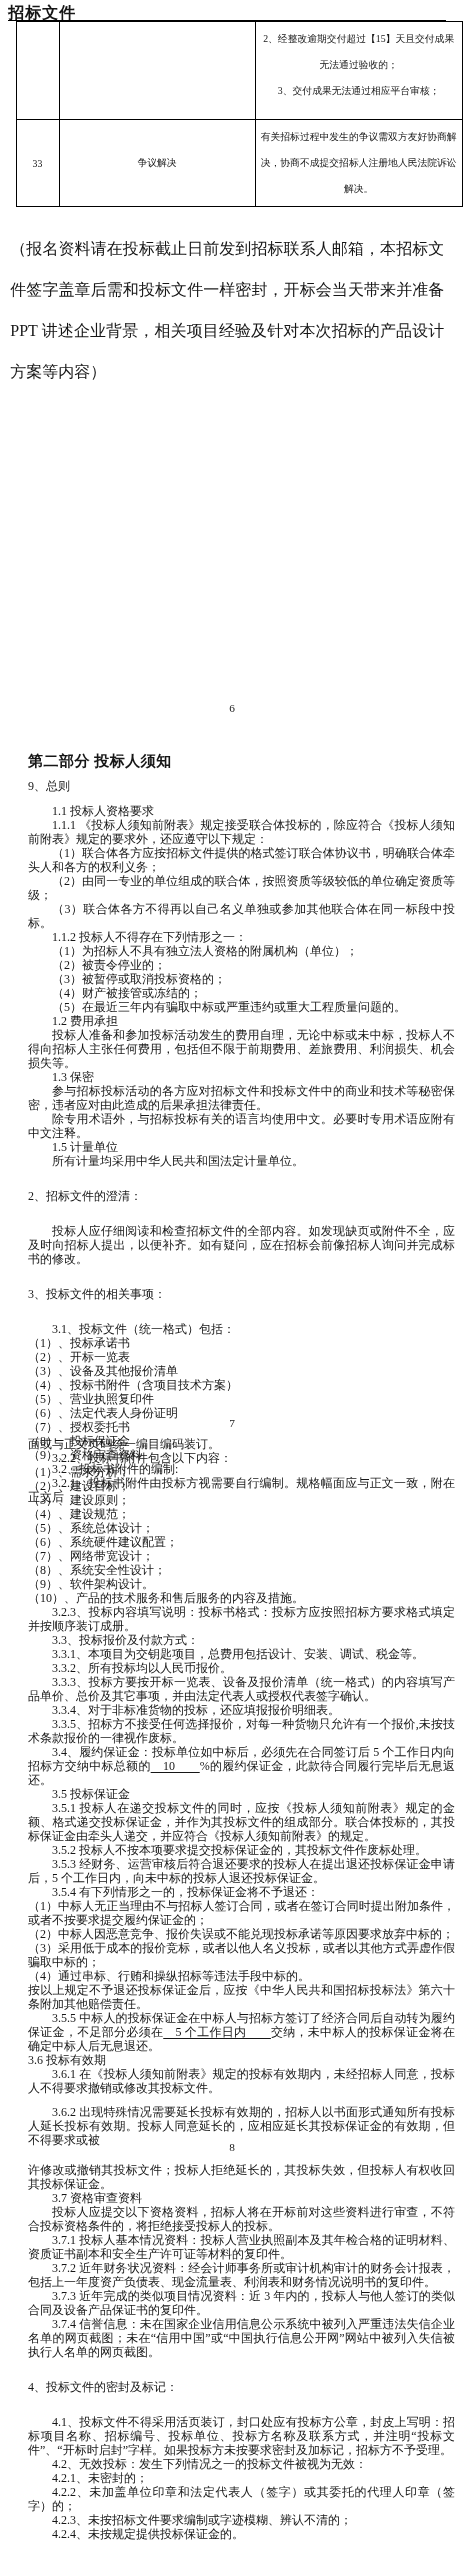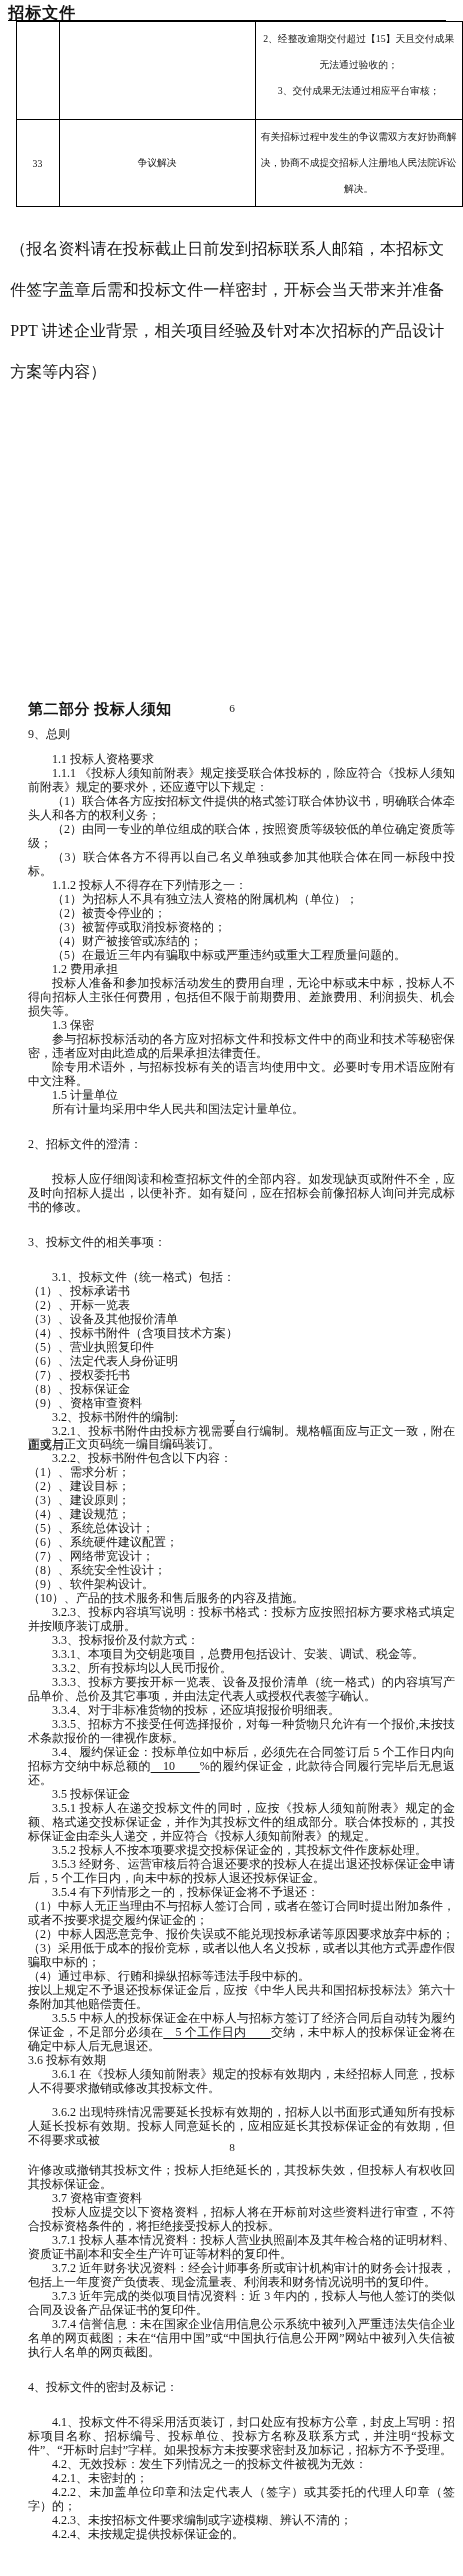--- a/index.html
+++ b/index.html
@@ -54,21 +54,21 @@
   </tr>
 </tbody>
   </table>
 
 <div class="abs notice">（报名资料请在投标截止日前发到招标联系人邮箱，本招标文件签字盖章后需和投标文件一样密封，开标会当天带来并准备 PPT 讲述企业背景，相关项目经验及针对本次招标的产品设计方案等内容）</div>
 
 <div class="abs pagenum" style="top:702px">6</div>
 <div class="abs pagenum" style="top:1417px">7</div>
 <div class="abs pagenum" style="top:2141px">8</div>
 
-<div class="abs flow" style="top:702px">
+<div class="abs flow" style="top:754px">
     <div class="blk part-title">第二部分 投标人须知</div>
     <div class="blk sec m1">9、总则</div>
     <div class="blk ind m1">1.1 投标人资格要求</div>
     <div class="blk ind">1.1.1 《投标人须知前附表》规定接受联合体投标的，除应符合《投标人须知前附表》规定的要求外，还应遵守以下规定：</div>
     <div class="blk ind">（1）联合体各方应按招标文件提供的格式签订联合体协议书，明确联合体牵头人和各方的权利义务；</div>
     <div class="blk ind">（2）由同一专业的单位组成的联合体，按照资质等级较低的单位确定资质等级；</div>
     <div class="blk ind">（3）联合体各方不得再以自己名义单独或参加其他联合体在同一标段中投标。</div>
     <div class="blk ind">1.1.2 投标人不得存在下列情形之一：</div>
     <div class="blk ind">（1）为招标人不具有独立法人资格的附属机构（单位）；</div>
     <div class="blk ind">（2）被责令停业的；</div>

